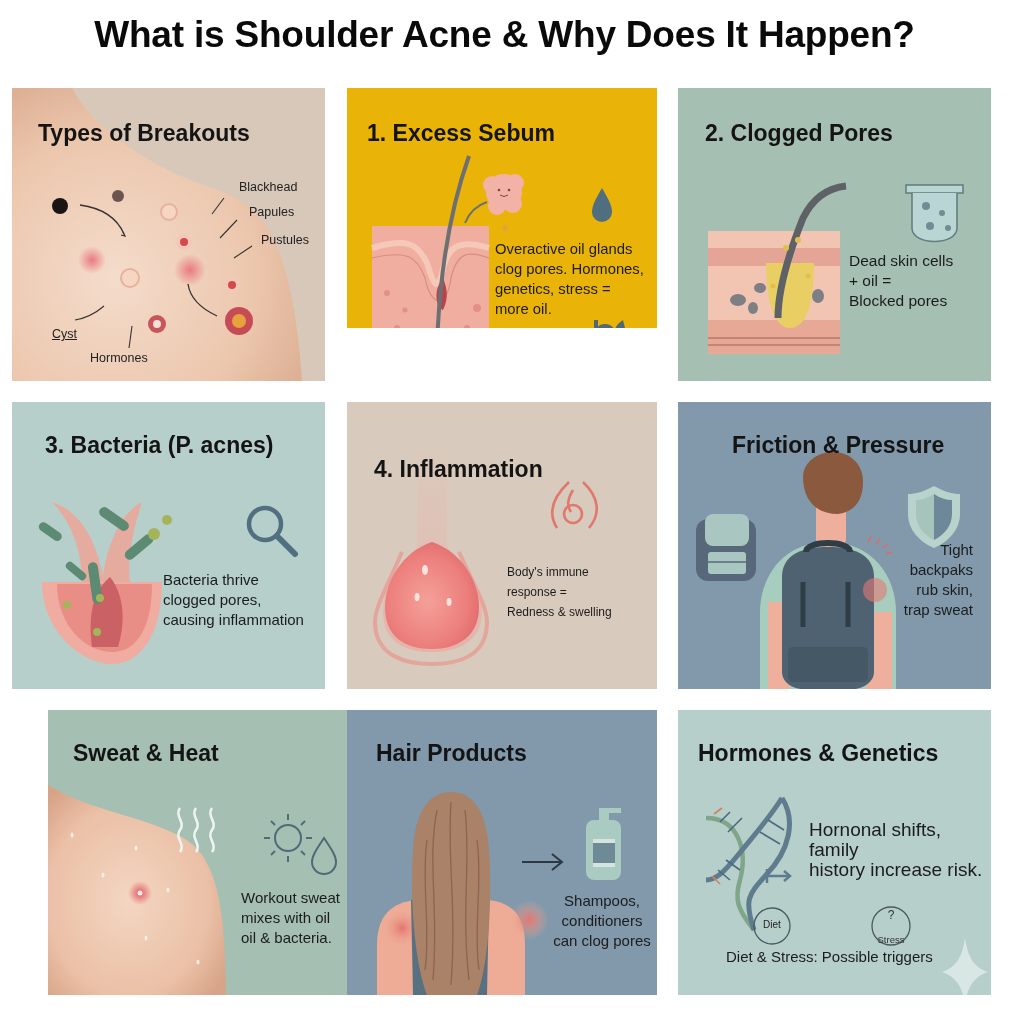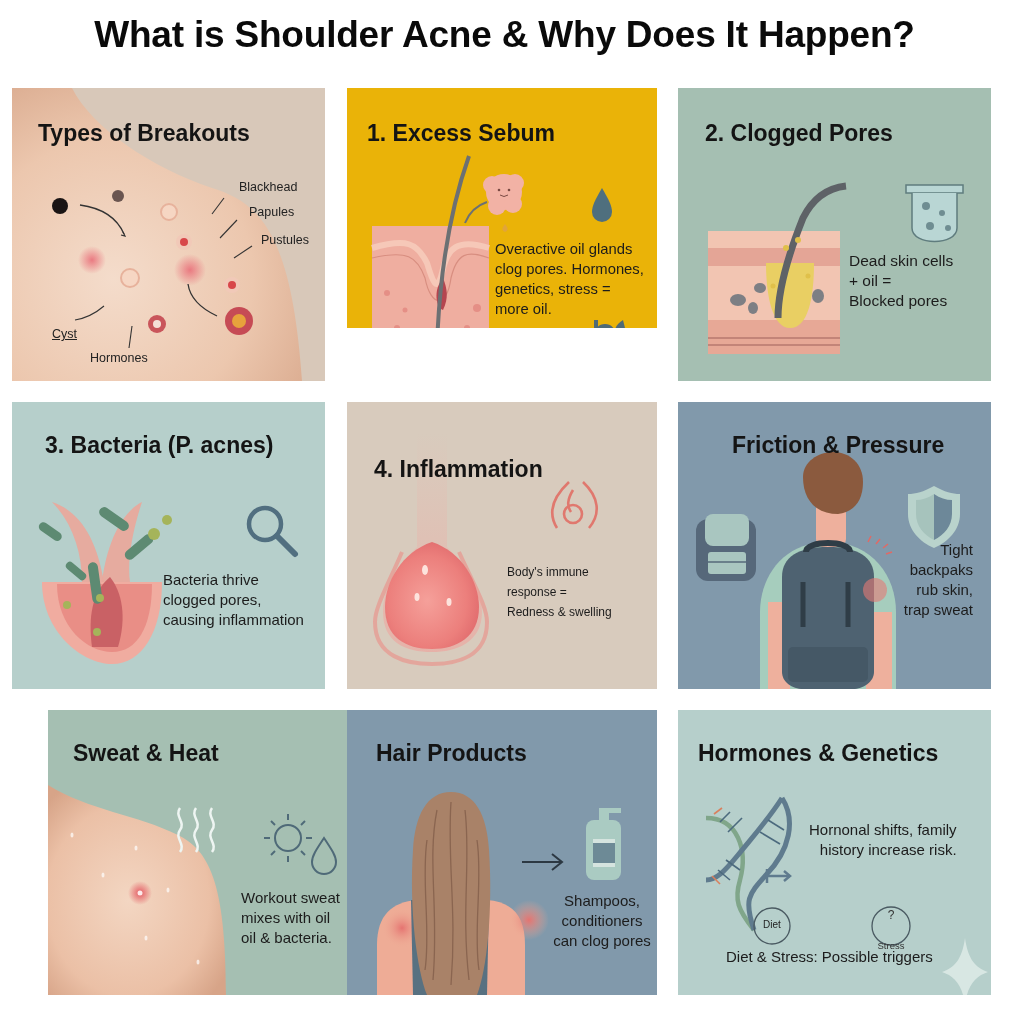--- a/index.html
+++ b/index.html
@@ -353,19 +353,19 @@
     <g stroke="#5f7b8e" stroke-width="2.5" fill="none">
       <line x1="89" y1="159" x2="89" y2="173"></line>
       <line x1="89" y1="166" x2="112" y2="166"></line>
       <polyline points="106,161 112,166 106,171"></polyline>
     </g>
     <circle cx="94" cy="216" r="18" fill="none" stroke="#4a5a62" stroke-width="1.3"></circle>
     <circle cx="213" cy="216" r="19" fill="none" stroke="#4a5a62" stroke-width="1.3"></circle>
     <path d="M287,228 C290,250 298,258 310,262 C298,266 290,274 287,294 C284,274 276,266 264,262 C276,258 284,250 287,228 Z" fill="#dce9e6" opacity="0.9"></path>
   </svg>
   <div class="panel-title" style="left:20px;top:30px;">Hormones &amp; Genetics</div>
-  <div class="panel-text" style="left:131px;top:110px;font-size:15px;text-align:right;">Hornonal shifts, family
+  <div class="panel-text" style="left:131px;top:110px;font-size:19px;">Hornonal shifts, family
 history increase risk.</div>
   <div style="position:absolute;left:78px;top:209px;width:32px;text-align:center;font-size:10px;color:#222;">Diet</div>
   <div style="position:absolute;left:203px;top:198px;width:20px;text-align:center;font-size:12px;color:#333;">?</div>
-  <div style="position:absolute;left:195px;top:230px;width:36px;text-align:center;font-size:9.5px;color:#333;">Stress</div>
+  <div style="position:absolute;left:195px;top:224px;width:36px;text-align:center;font-size:9.5px;color:#333;">Stress</div>
   <div style="position:absolute;left:48px;top:238px;font-size:15px;color:#1c1c1c;white-space:nowrap;">Diet &amp; Stress: Possible triggers</div>
 </div>
 
 </body></html>

